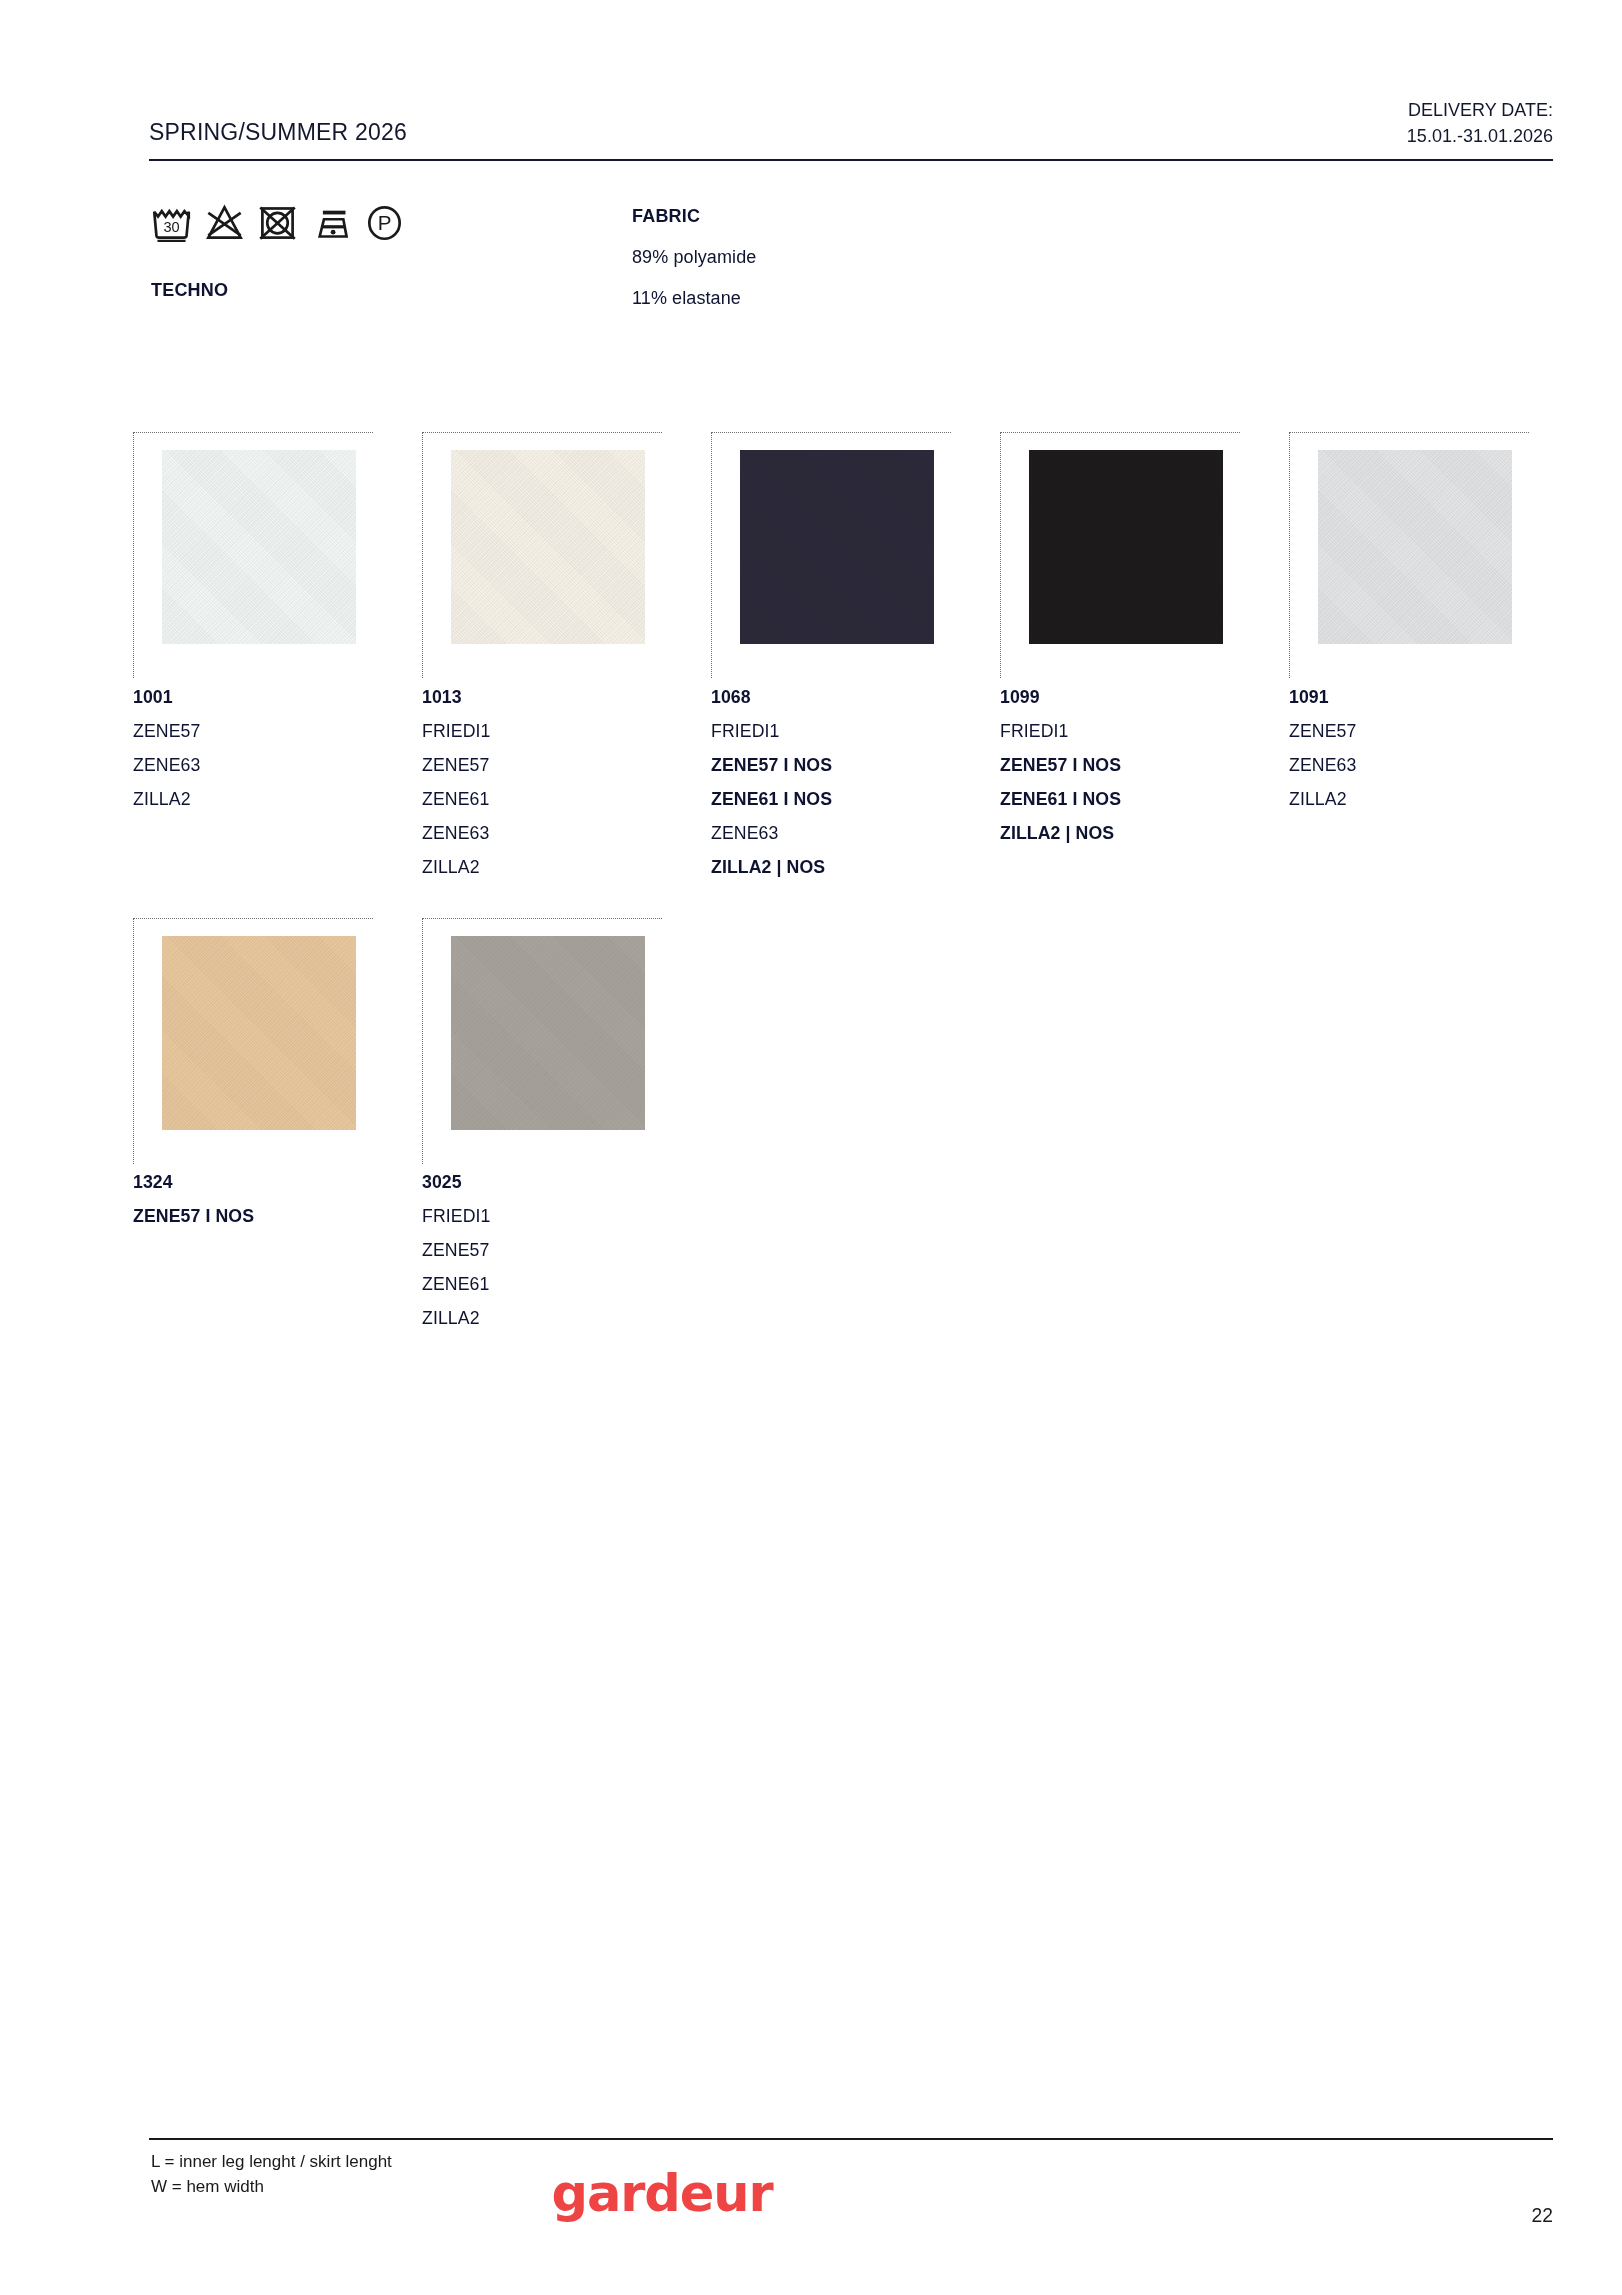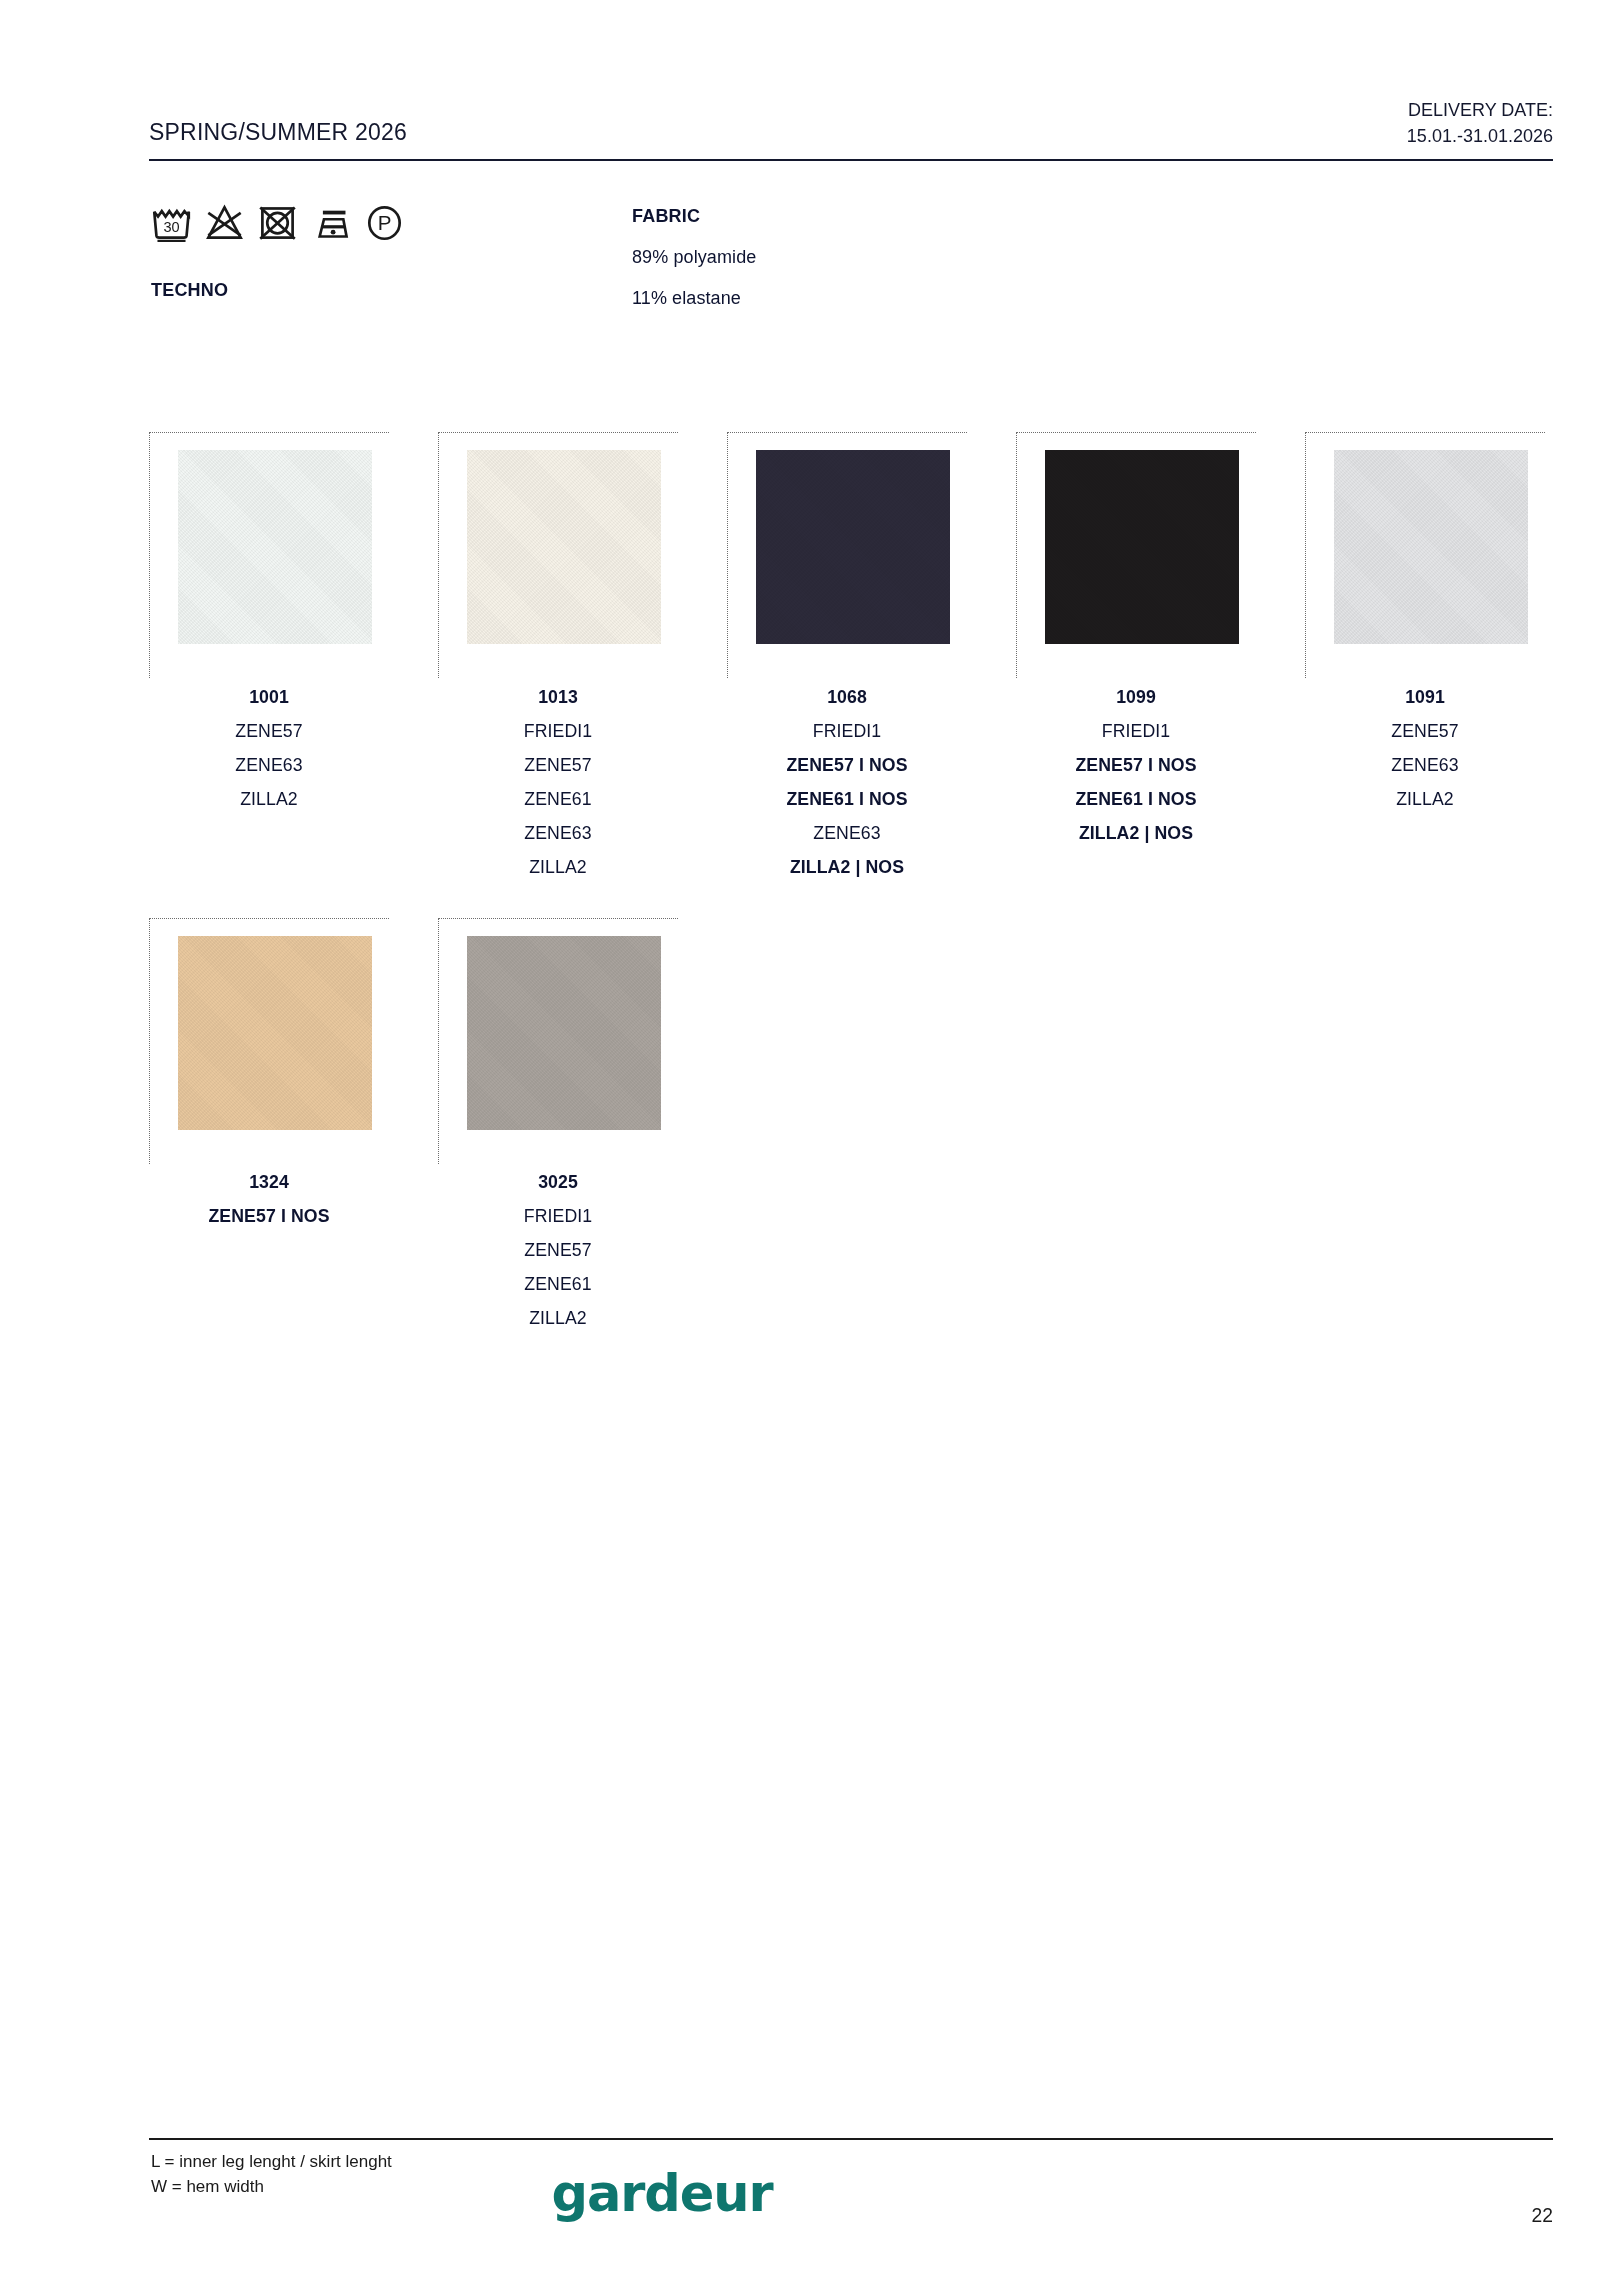--- a/index.html
+++ b/index.html
@@ -43,23 +43,22 @@
   .techno {
     position:absolute; left:151px; top:280px;
     font-size:18px; font-weight:bold; letter-spacing:0.2px;
   }
   .fabric-block { position:absolute; left:632px; top:206px; }
   .fabric-title { font-size:18px; font-weight:bold; letter-spacing:0.2px; }
   .fabric-line { font-size:18px; margin-top:20px; letter-spacing:0.1px; }
 
   
   .grid {
-    position:absolute; left:149px; top:432px;
+    position:absolute; left:133px; top:432px;
     width:1416px;
-    text-align:center;
   }
   .grid-row { display:flex; }
   .cell {
     width:240px;
     margin-right:49px;
     box-sizing:border-box;
   }
   .cell:last-child { margin-right:0; }
   .cell-frame {
     width:240px; height:246px;
@@ -100,21 +99,21 @@
     background:#1a1a1a;
   }
   .footer-legend {
     position:absolute; left:151px; top:2150px;
     font-size:17px; line-height:1.45; color:#1a1a1a;
   }
   .logo {
     position:absolute; left:0; top:2164px; width:1324px;
     text-align:center;
     font-size:51px; font-weight:bold; letter-spacing:-1.1px;
-    color:#0f766e;
+    color:#ef4444;
     font-family:"DejaVu Sans", sans-serif;
   }
   .page-num {
     position:absolute; right:70px; top:2205px;
     font-size:19.3px; color:#1a1a1a;
   }
 </style>
 </head>
 <body>
 

